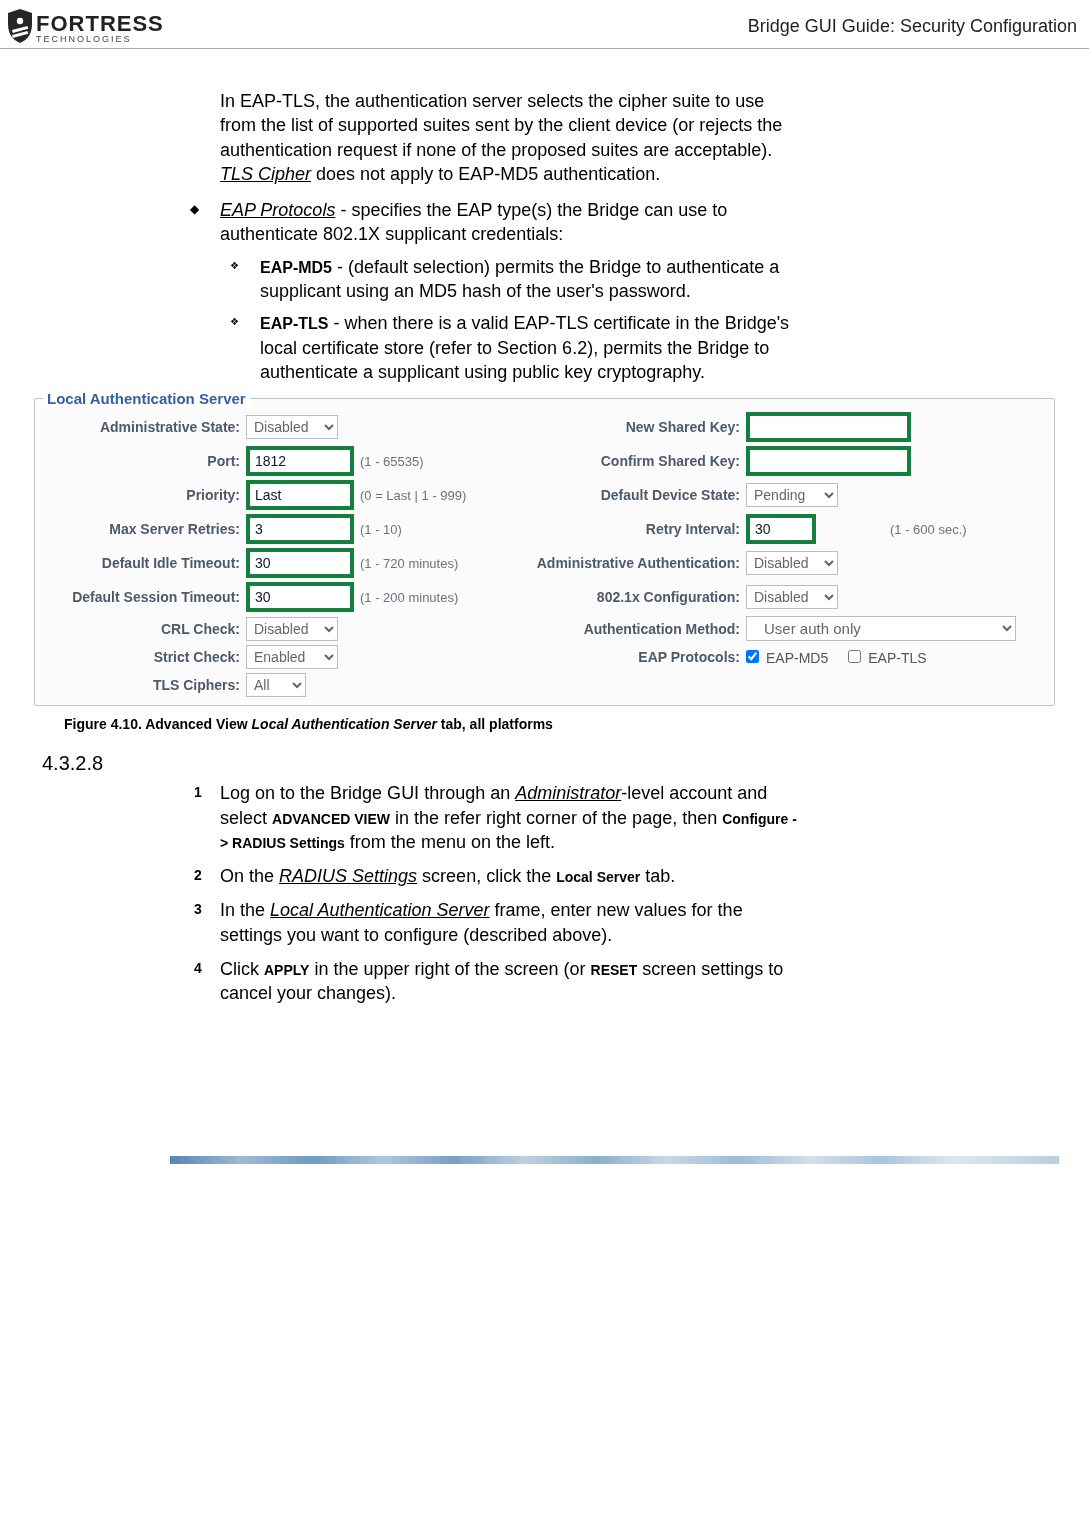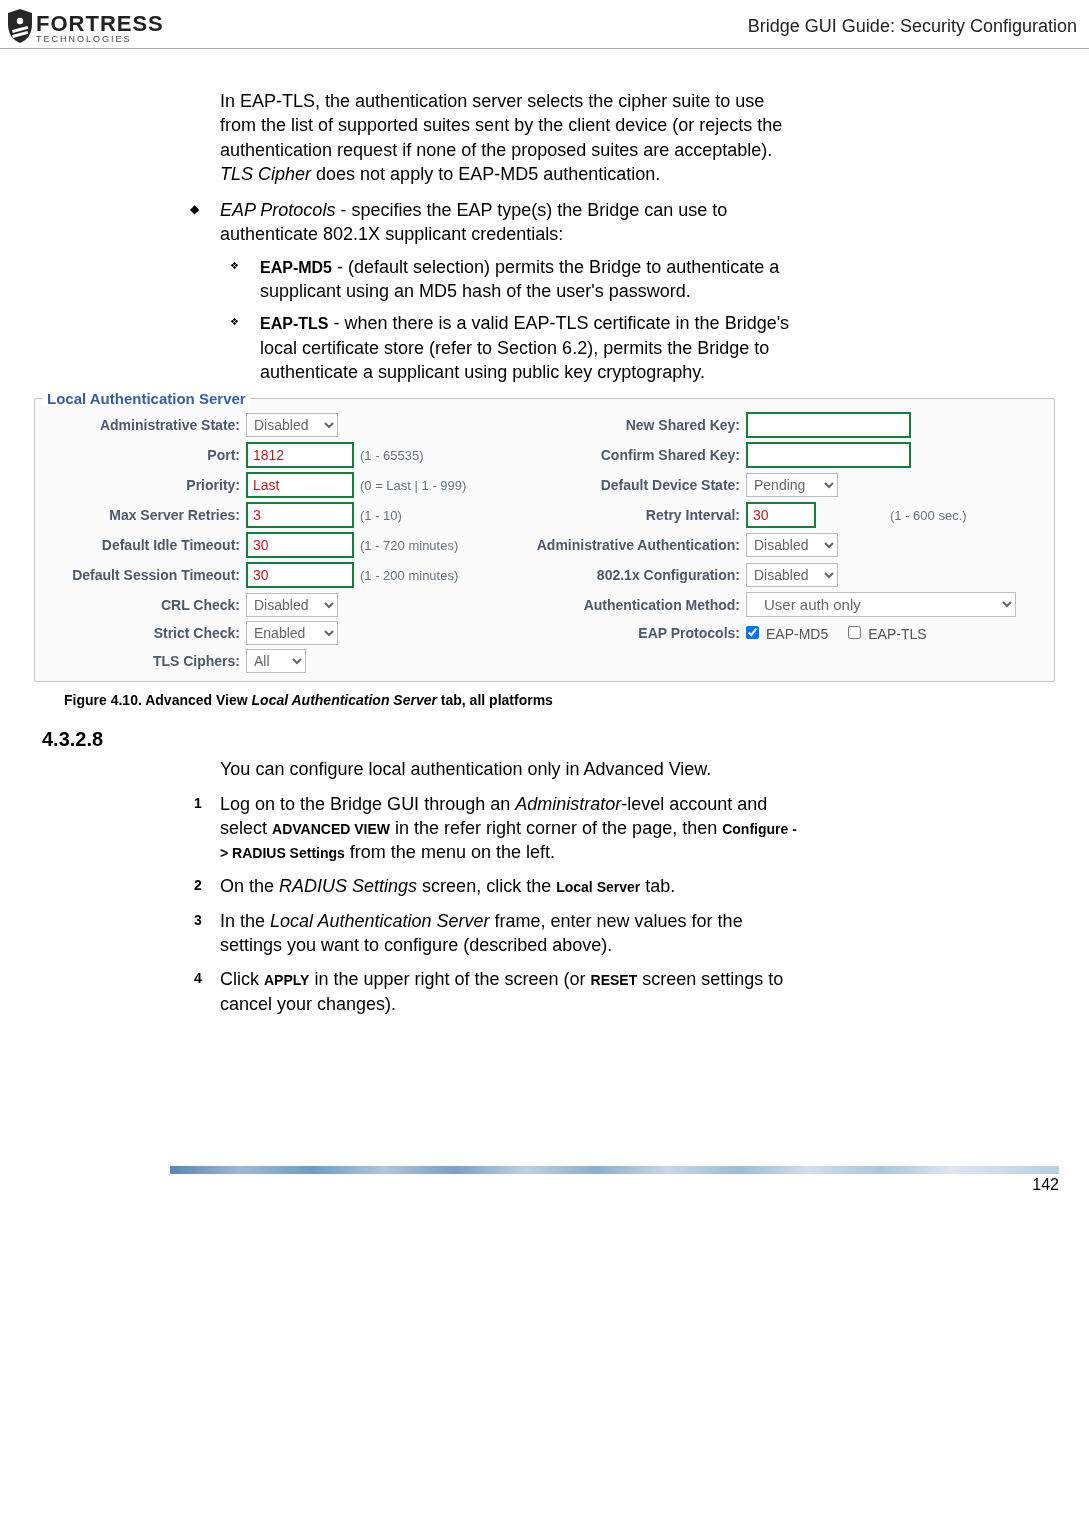--- a/index.html
+++ b/index.html
@@ -80,21 +80,21 @@
     .sub-bullet-sym {
       width: 30px;
       font-size: 10px;
       padding-top: 5px;
     }
     .sub-bullet-text {
       flex: 1;
       line-height: 1.35;
     }
     .bold-run { font-weight: bold; font-family: Arial, sans-serif; font-size: 16px; }
-    .italic-run { font-style: italic; }
+    .italic-run { font-style: italic; text-decoration: underline; }
 
     .figure-wrap {
       margin: 14px 4px 10px 4px;
       border: 1px solid #c0c6cc;
       border-radius: 2px;
       background: #fbfbfc;
     }
     .fieldset-title {
       display: inline-block;
       color: #355f9f;
@@ -117,24 +117,24 @@
     .lbl {
       font-size: 14px;
       font-weight: bold;
       color: #4c5a6a;
       text-align: right;
       padding-right: 6px;
       line-height: 1.15;
     }
     .inp {
       font-size: 14px;
-      border: 2px solid #15803d;
+      border: 4px solid #15803d;
       background: #fff;
       padding: 3px 5px;
-      color: #b91c1c;
+      color: #0f172a;
       width: 98%;
     }
     .sel {
       font-size: 14px;
       border: 1px solid #b8bec4;
       background: #fff;
       padding: 2px 3px;
       color: #666;
       width: 92px;
     }
@@ -164,21 +164,21 @@
     }
     .figure-caption .fc-ital { font-style: italic; }
 
     .section-row {
       display: flex;
       align-items: baseline;
       margin-bottom: 6px;
     }
     .section-num {
       width: 130px;
-      font-weight: bold;
+      font-weight: normal;
       font-size: 20px;
       margin-left: 12px;
     }
     .section-title {
       font-weight: bold;
       font-size: 20px;
     }
     .step-row {
       display: flex;
       margin-left: 164px;
@@ -328,21 +328,20 @@
     </div>
   </div>
 
   <div class="figure-caption">
     <span>Figure 4.10. Advanced View </span><span class="fc-ital">Local Authentication Server</span><span> tab, all platforms</span>
   </div>
 
   <div class="section-row">
     <div class="section-num">4.3.2.8</div>
   </div>
-  <p class="para" style="margin-left:190px;margin-bottom:10px">You can configure local authentication only in Advanced View.</p>
 
   <div class="step-row">
     <div class="step-num">1</div>
     <div class="step-text">
       <span>Log on to the Bridge GUI through an </span><span class="italic-run">Administrator</span><span>-level account and select </span><span class="small-caps">ADVANCED VIEW</span><span> in the refer right corner of the page, then </span><span class="small-caps">Configure -&gt; RADIUS Settings</span><span> from the menu on the left.</span>
     </div>
   </div>
 
   <div class="step-row">
     <div class="step-num">2</div>
@@ -362,14 +361,13 @@
     <div class="step-num">4</div>
     <div class="step-text">
       <span>Click </span><span class="small-caps">APPLY</span><span> in the upper right of the screen (or </span><span class="small-caps">RESET</span><span> screen settings to cancel your changes).</span>
     </div>
   </div>
 
 </div>
 
 <div class="footer">
   <div class="gradient-bar"></div>
-  <div class="page-num">142</div>
 </div>
 
 </body></html>

